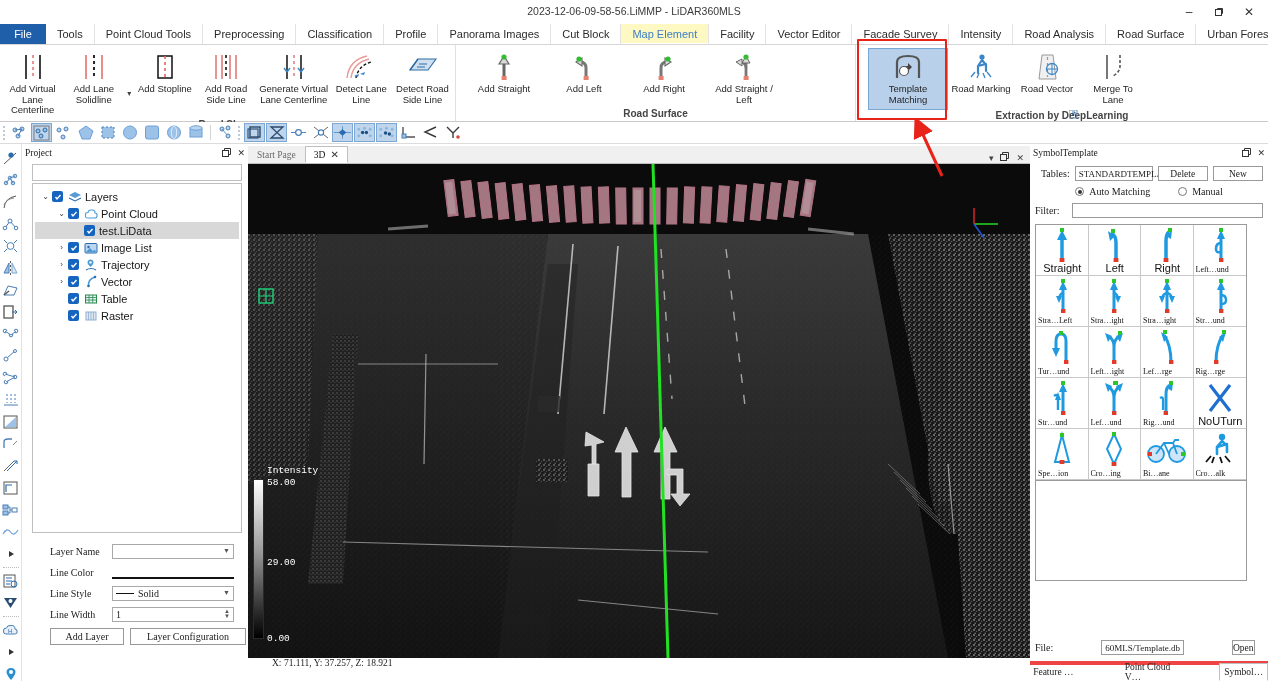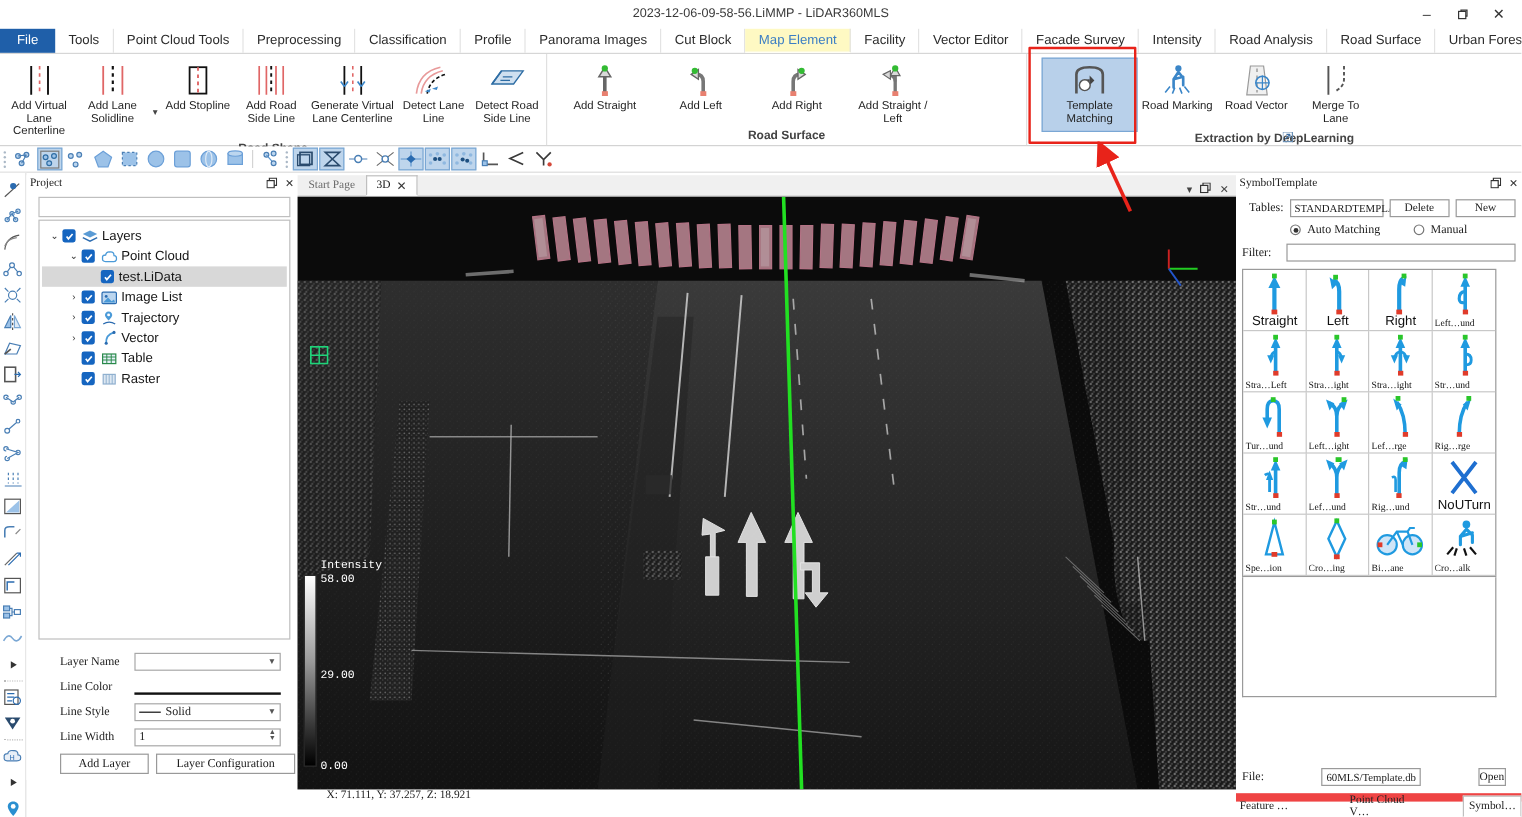--- a/index.html
+++ b/index.html
@@ -231,21 +231,21 @@
   .symcell .slb {
     position: absolute; left: 2px; right: 1px; bottom: 1px; font-size: 8px;
     font-family: "Liberation Serif", serif; color: #111; text-align: left;
     white-space: nowrap; overflow: hidden;
   }
   .symcell .slb.big { font-size: 11px; text-align: center; font-family: "Liberation Sans", sans-serif; }
   .symblank { margin: 0 5px; border: 1px solid #9a9a9a; border-top: none; width: 212px; height: 100px; background:#fff;}
 
   .sp-bottom { position: absolute; left: 0; bottom: 26px; width: 238px; }
   .sp-tabs { position: absolute; left: 0; bottom: 0; width: 238px; height: 20px;
-             display: flex; align-items: flex-end; border-top: 7px solid #ef4444; gap: 47px; }
+             display: flex; align-items: flex-end; border-top: 4px solid #ef4444; gap: 47px; }
   .sptab { flex: 1; height: 18px; display: flex; align-items: center; justify-content: center;
            font-size: 9.5px; font-family: "Liberation Serif", serif; color: #222; cursor: default;
            border-right: 1px solid transparent;}
   .sptab.active { background: #fff; border: 1px solid #bfbfbf; border-bottom-color: #fff; }
 
   
   #annot-arrow { position: absolute; left: 900px; top: 118px; z-index: 45; pointer-events: none; }
 </style>
 </head>
 <body>

